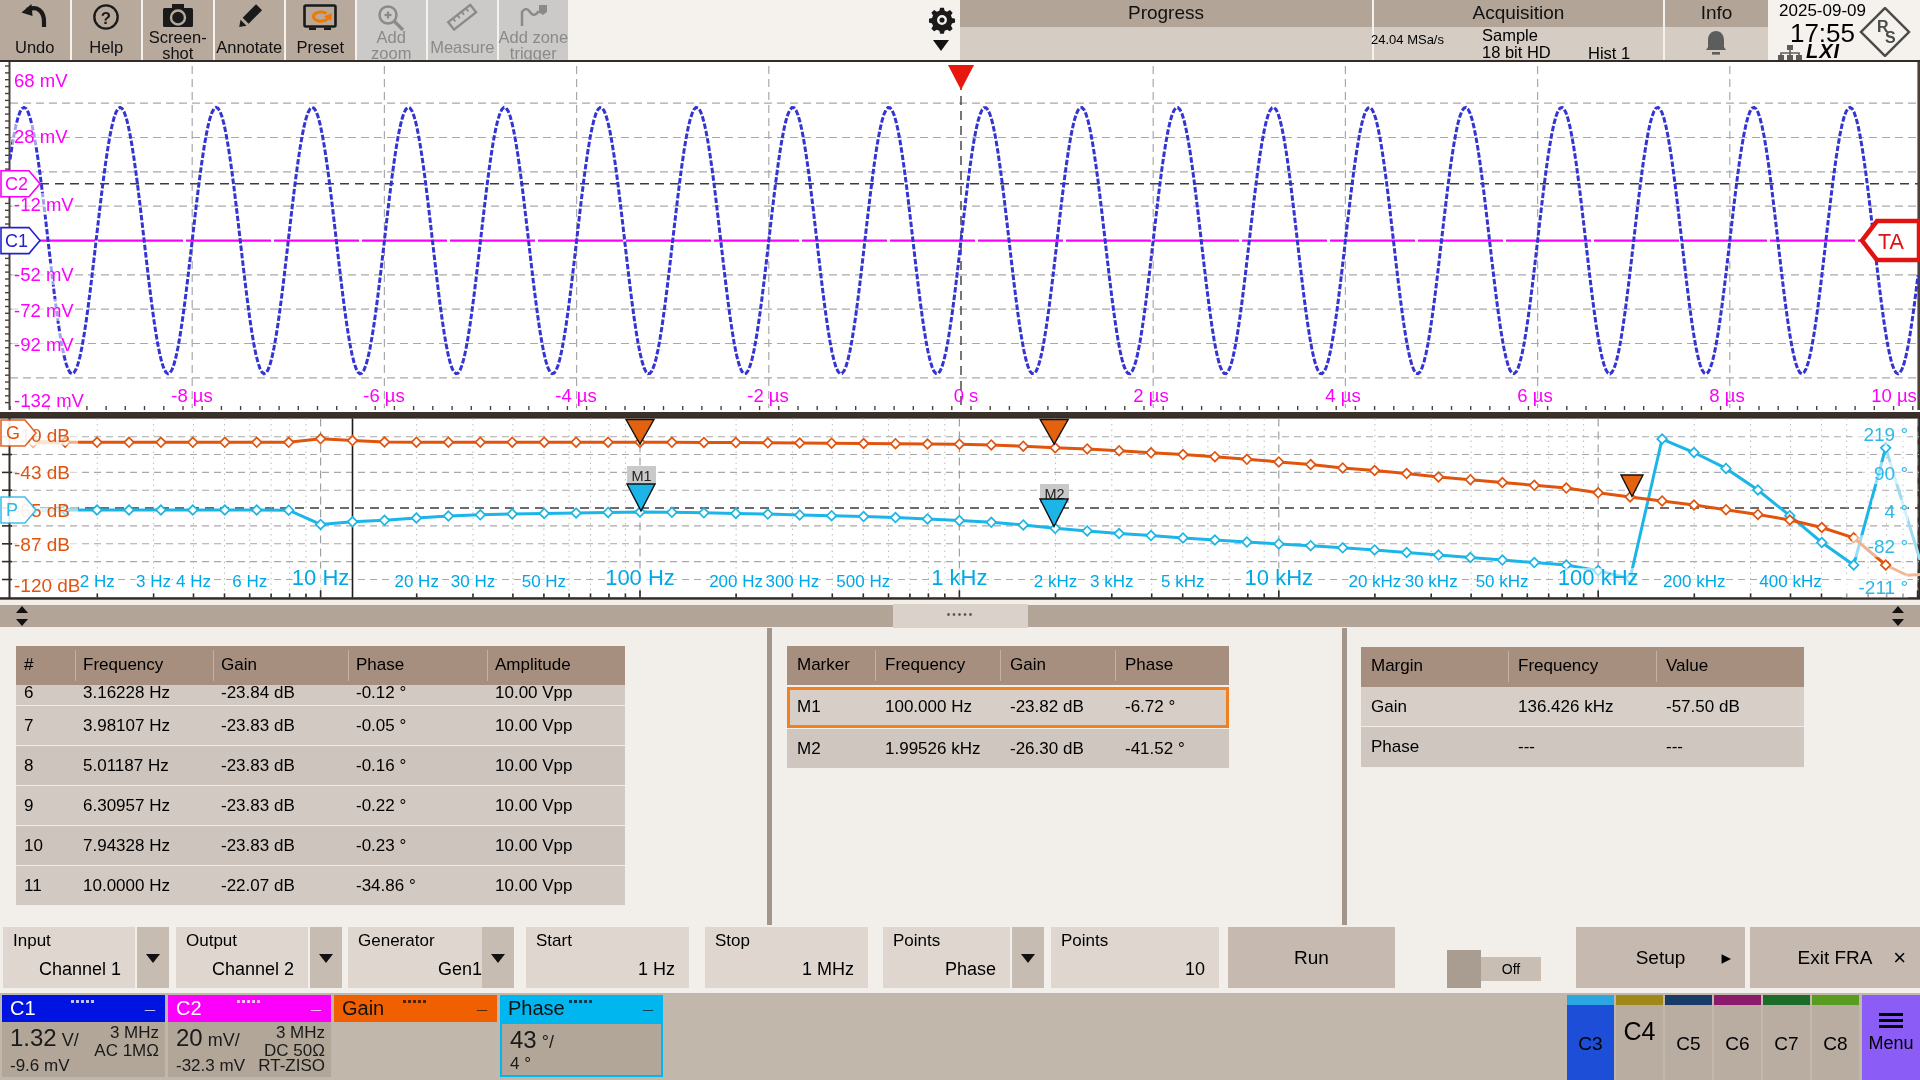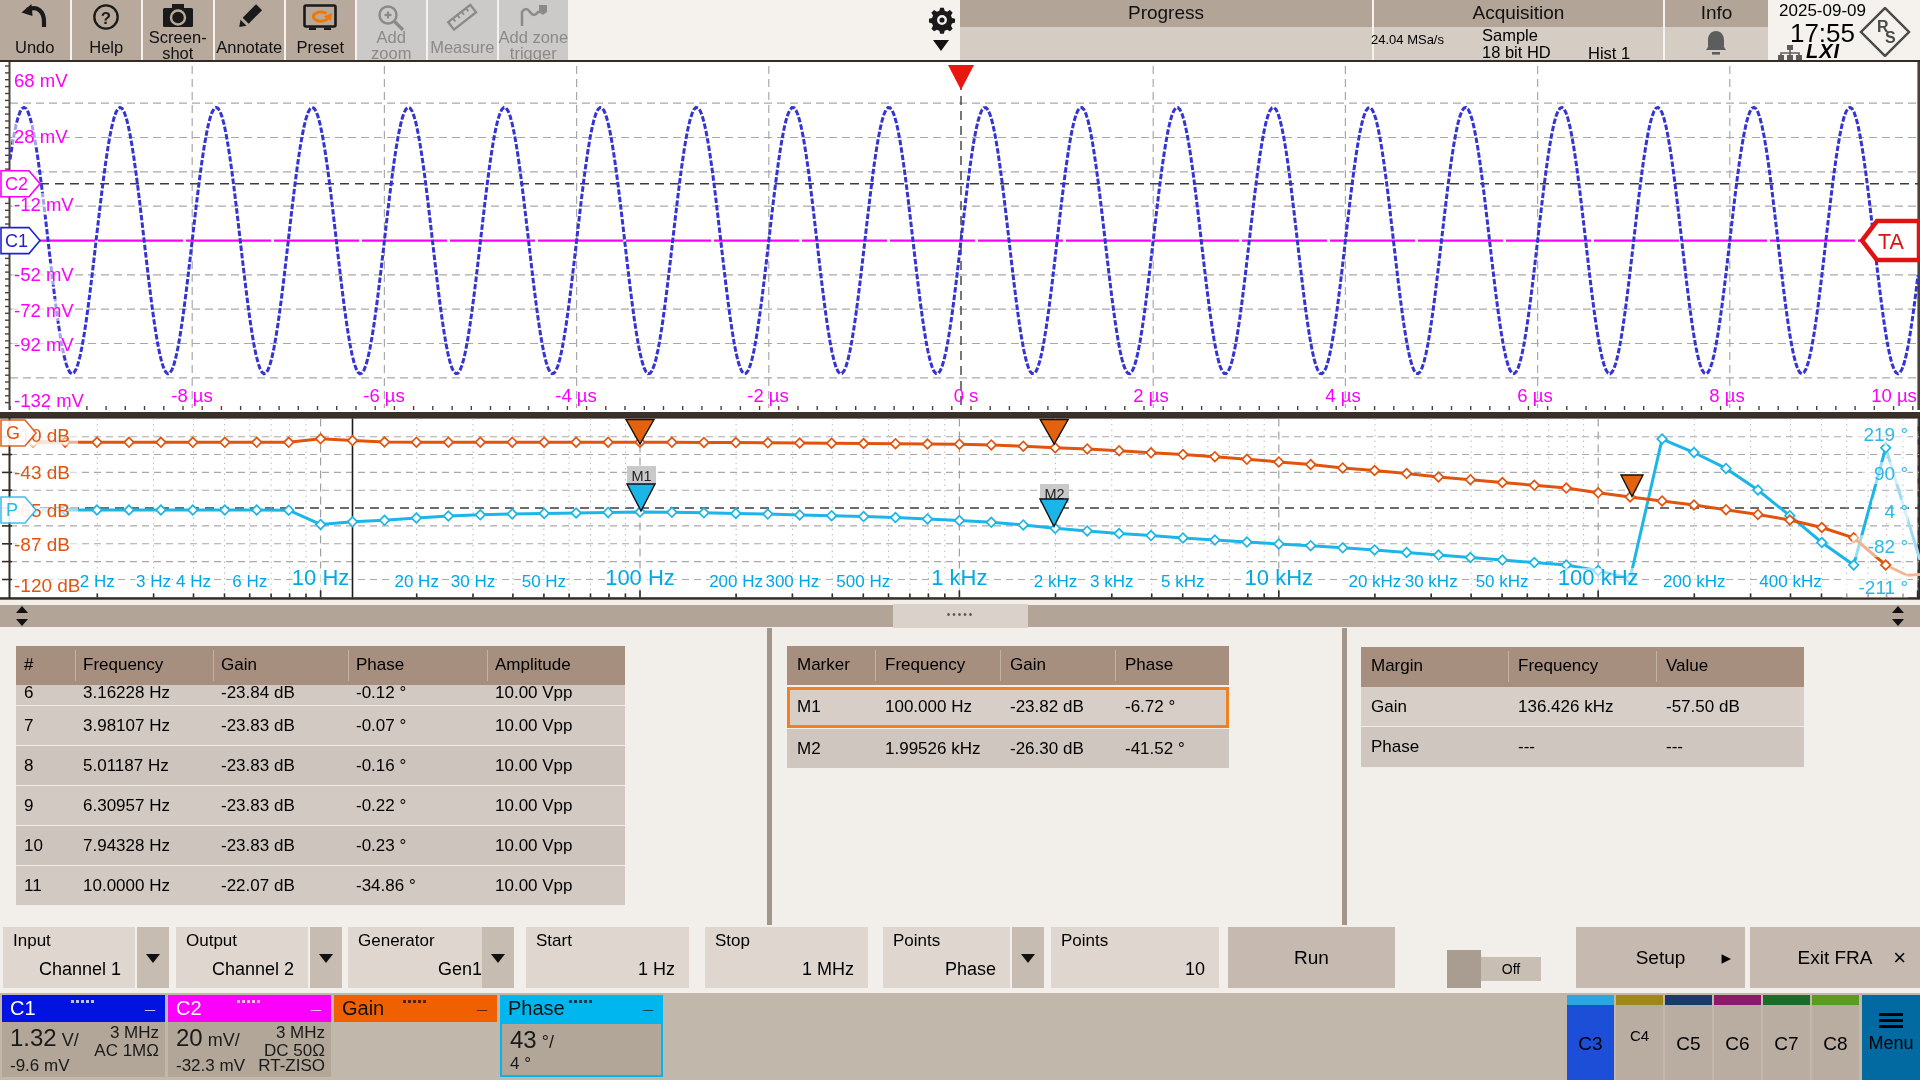--- a/index.html
+++ b/index.html
@@ -702,21 +702,21 @@
       <span style="left:8px;top:-2px">6</span>
       <span style="left:67px;top:-2px">3.16228 Hz</span>
       <span style="left:205px;top:-2px">-23.84 dB</span>
       <span style="left:340px;top:-2px">-0.12 °</span>
       <span style="left:479px;top:-2px">10.00 Vpp</span>
     </div>
 <div class="trow" style="left:16px;top:706px;width:609px;height:40px;background:#d2c9c2;border-bottom:1px solid #efece8">
       <span style="left:8px;top:10px">7</span>
       <span style="left:67px;top:10px">3.98107 Hz</span>
       <span style="left:205px;top:10px">-23.83 dB</span>
-      <span style="left:340px;top:10px">-0.07 °</span>
+      <span style="left:340px;top:10px">-0.05 °</span>
       <span style="left:479px;top:10px">10.00 Vpp</span>
     </div>
 <div class="trow" style="left:16px;top:746px;width:609px;height:40px;background:#cdc4bd;border-bottom:1px solid #efece8">
       <span style="left:8px;top:10px">8</span>
       <span style="left:67px;top:10px">5.01187 Hz</span>
       <span style="left:205px;top:10px">-23.83 dB</span>
       <span style="left:340px;top:10px">-0.16 °</span>
       <span style="left:479px;top:10px">10.00 Vpp</span>
     </div>
 <div class="trow" style="left:16px;top:786px;width:609px;height:40px;background:#d2c9c2;border-bottom:1px solid #efece8">
@@ -877,34 +877,34 @@
     <div class="abs" style="left:500px;top:1022px;width:163px;height:55px;background:#b2a698;border:2px solid #00b6ee;color:#1a1a1a">
       <span style="position:absolute;left:8px;top:2px;font-size:24px">43<span style="font-size:18px"> °/</span></span>
       <span style="position:absolute;left:8px;bottom:1px;font-size:17px">4 °</span>
     </div>
 <div class="abs" style="left:1567px;top:995px;width:47px;height:85px;background:#1d4ed8">
       <div style="position:absolute;left:0;top:0;width:47px;height:10px;background:#2ba6e0"></div>
       <div style="position:absolute;left:0;top:38px;width:47px;text-align:center;font-size:19px;color:#000">C3</div>
     </div>
 <div class="abs" style="left:1616px;top:995px;width:47px;height:85px;background:#b9ada2">
       <div style="position:absolute;left:0;top:0;width:47px;height:10px;background:#a08818"></div>
-      <div style="position:absolute;left:0;top:32px;width:47px;text-align:center;font-size:15px;color:#000">C4</div>
+      <div style="position:absolute;left:0;top:22px;width:47px;text-align:center;font-size:25px;color:#000">C4</div>
     </div>
 <div class="abs" style="left:1665px;top:995px;width:47px;height:85px;background:#b9ada2">
       <div style="position:absolute;left:0;top:0;width:47px;height:10px;background:#1a3a68"></div>
       <div style="position:absolute;left:0;top:38px;width:47px;text-align:center;font-size:19px;color:#000">C5</div>
     </div>
 <div class="abs" style="left:1714px;top:995px;width:47px;height:85px;background:#b9ada2">
       <div style="position:absolute;left:0;top:0;width:47px;height:10px;background:#8c1a6c"></div>
       <div style="position:absolute;left:0;top:38px;width:47px;text-align:center;font-size:19px;color:#000">C6</div>
     </div>
 <div class="abs" style="left:1763px;top:995px;width:47px;height:85px;background:#b9ada2">
       <div style="position:absolute;left:0;top:0;width:47px;height:10px;background:#1a6c28"></div>
       <div style="position:absolute;left:0;top:38px;width:47px;text-align:center;font-size:19px;color:#000">C7</div>
     </div>
 <div class="abs" style="left:1812px;top:995px;width:47px;height:85px;background:#b9ada2">
       <div style="position:absolute;left:0;top:0;width:47px;height:10px;background:#5a9c20"></div>
       <div style="position:absolute;left:0;top:38px;width:47px;text-align:center;font-size:19px;color:#000">C8</div>
     </div>
-<div class="abs" style="left:1862px;top:995px;width:58px;height:85px;background:#0369a1">
+<div class="abs" style="left:1862px;top:995px;width:58px;height:85px;background:#8b5cf6">
       <div style="position:absolute;left:17px;top:18px;width:24px;height:3px;background:#000;box-shadow:0 6px 0 #000,0 12px 0 #000"></div>
       <div style="position:absolute;left:0;top:38px;width:58px;text-align:center;font-size:18px;color:#000">Menu</div>
     </div>
 </div>
 </body></html>

